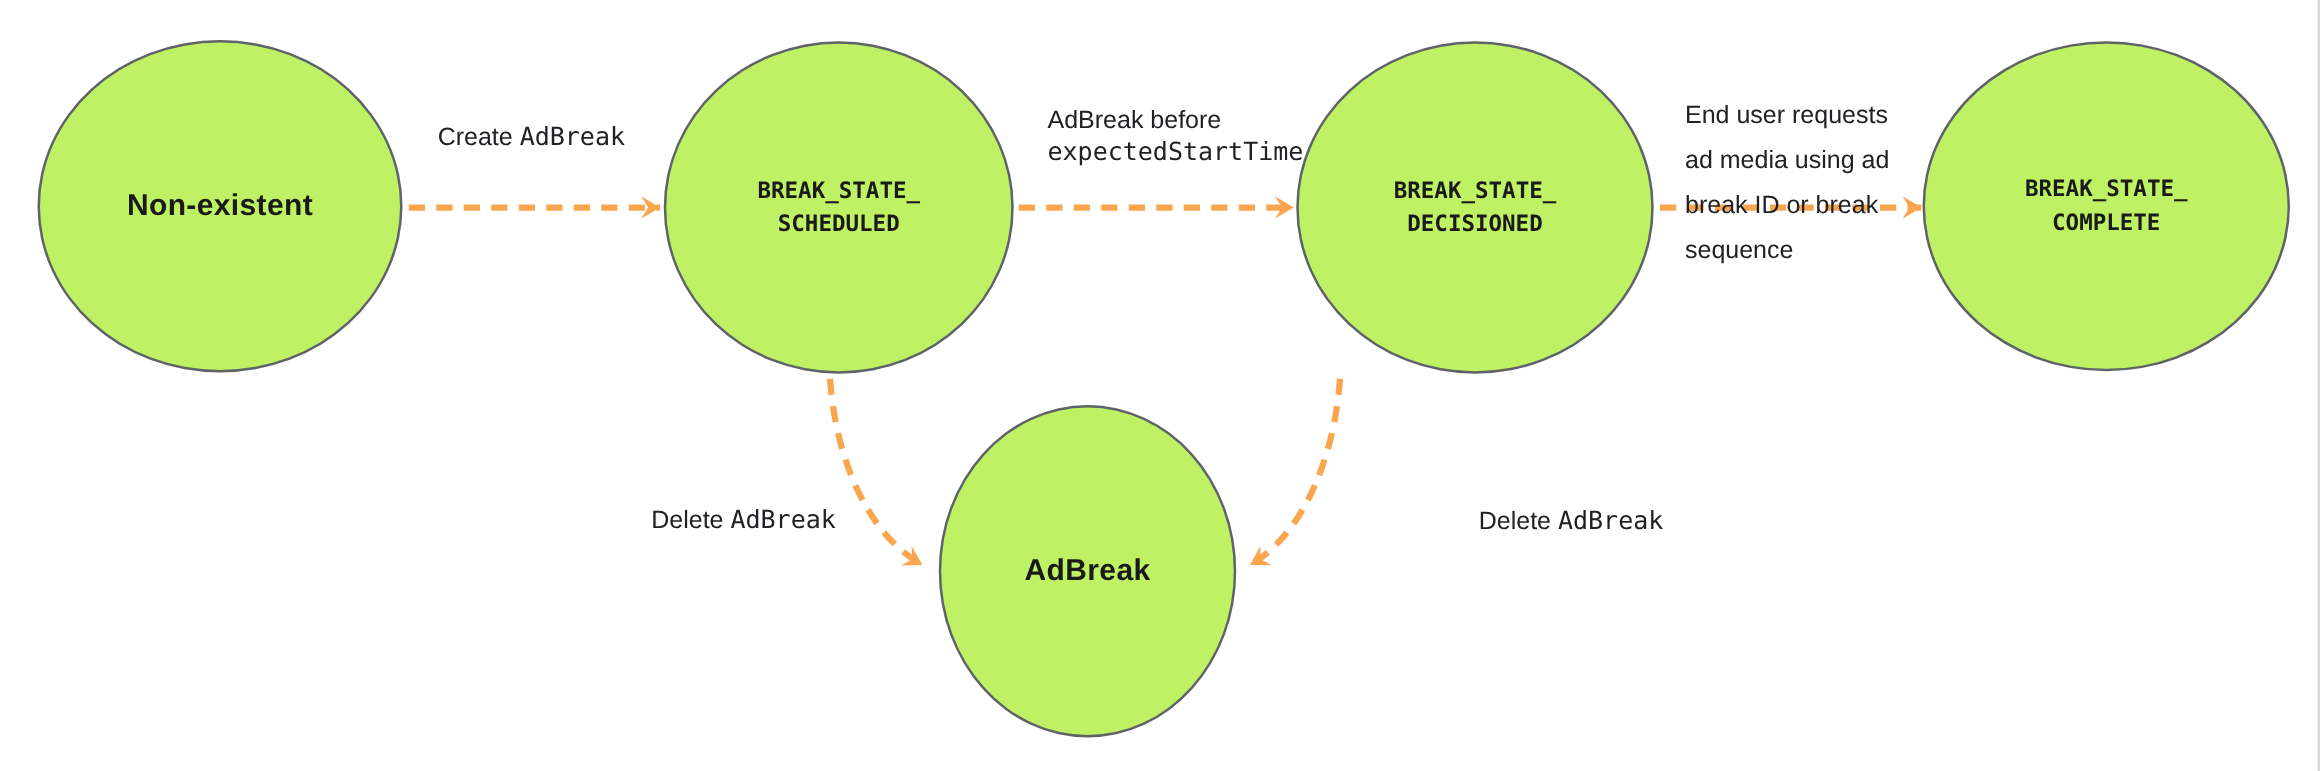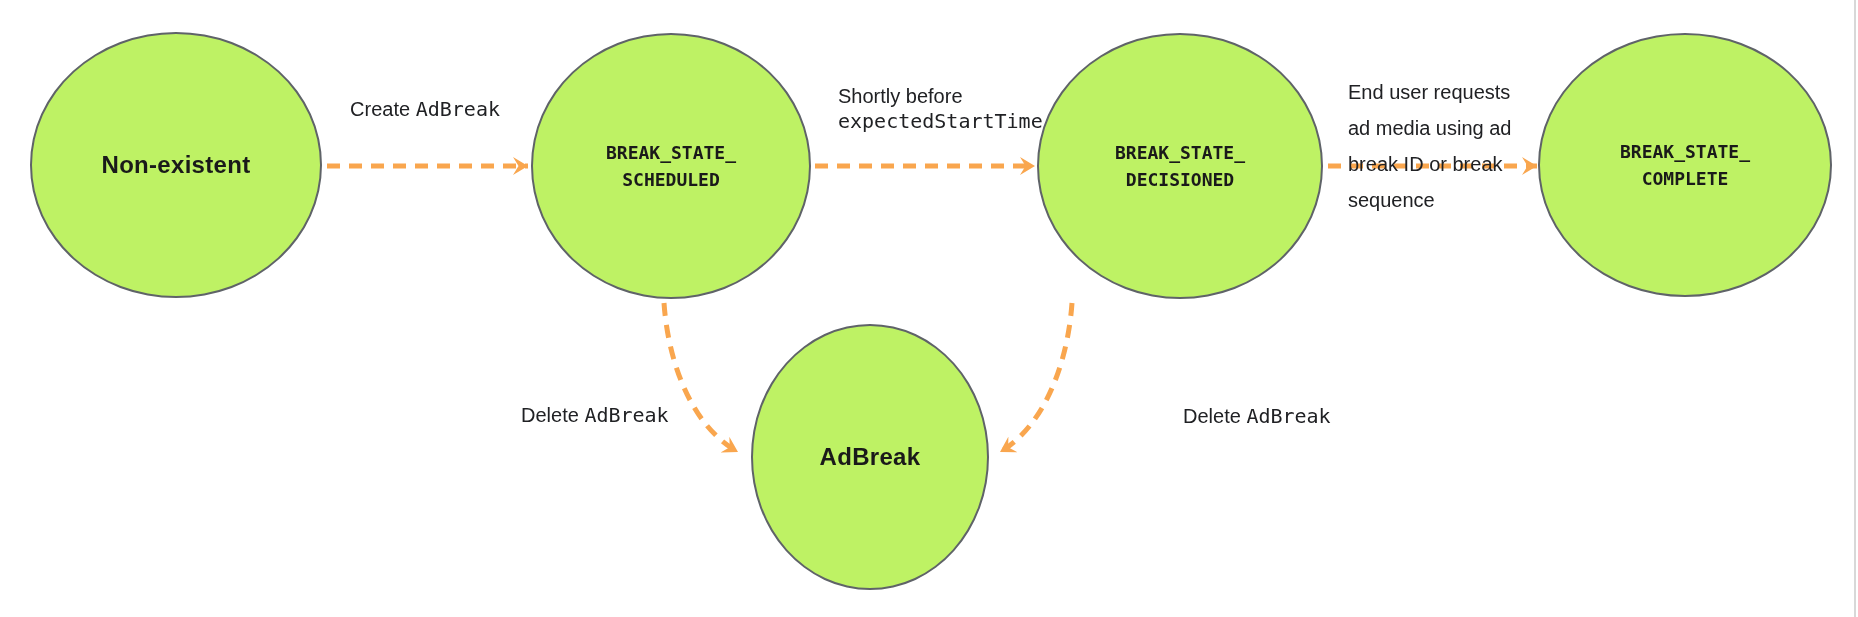--- a/index.html
+++ b/index.html
@@ -113,21 +113,21 @@
 
   <div class="node n5">
     <span class="plain">AdBreak</span>
   </div>
 
   <div class="elabel e1l">
     <span>Create </span><span class="codetxt">AdBreak</span>
   </div>
 
   <div class="elabel e2l">
-    <div>Shortly before</div>
+    <div>AdBreak before</div>
     <div class="codetxt">expectedStartTime</div>
   </div>
 
   <div class="elabel e3l multiline">
     <span>End user requests
 ad media using ad
 break ID or break
 sequence</span>
   </div>
 

